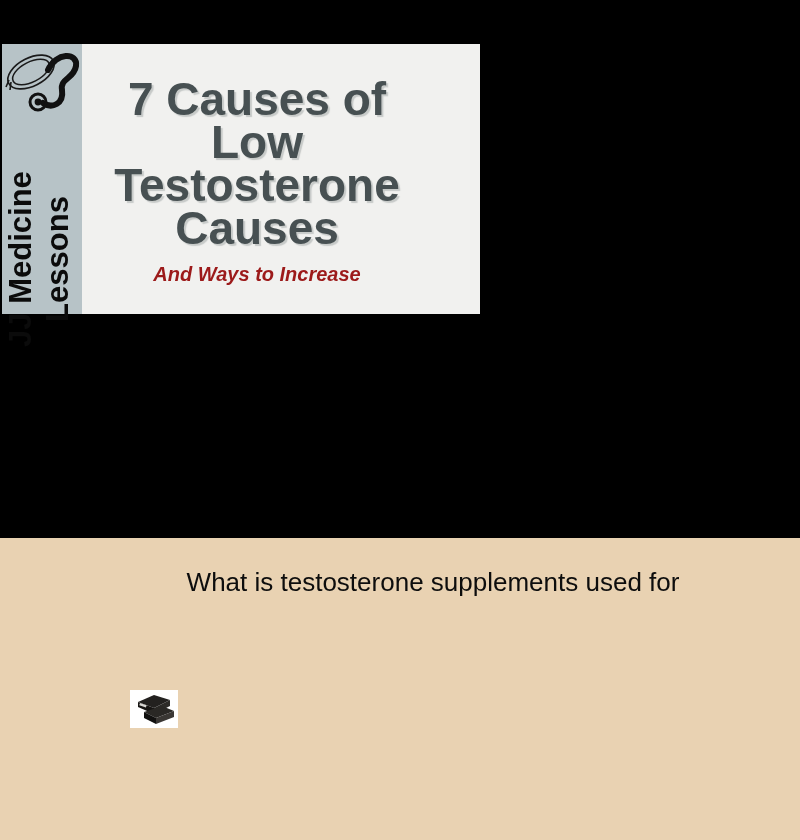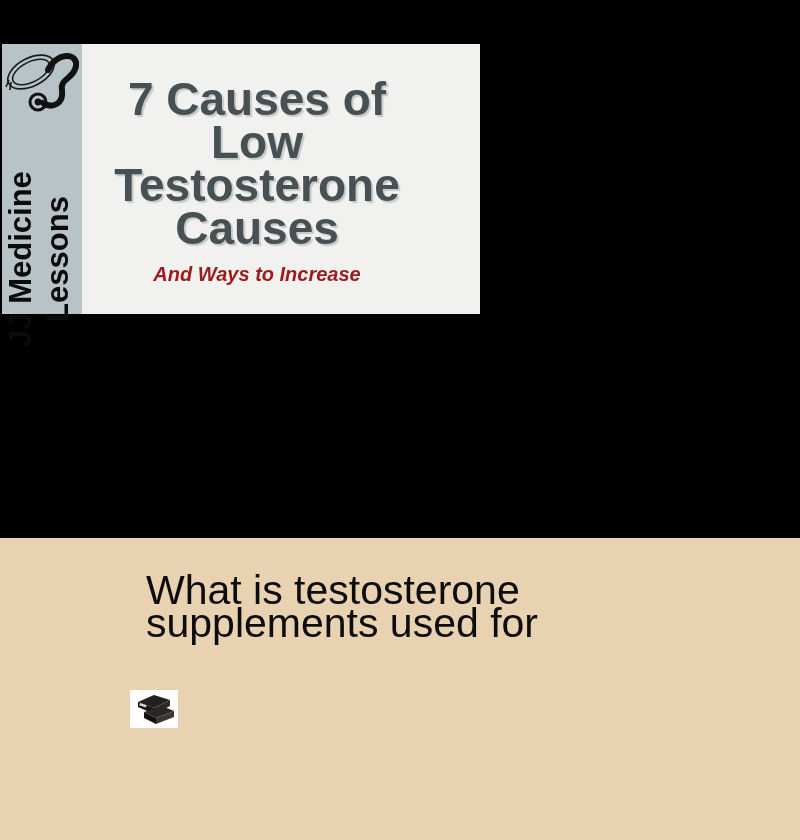--- a/index.html
+++ b/index.html
@@ -87,25 +87,26 @@
     top: 538px;
     width: 800px;
     height: 302px;
     background: #e9d2b2;
   }
   .result-heading {
     position: absolute;
     left: 130px;
     top: 20px;
     width: 590px;
-    font-size: 41px;
+    font-size: 26px;
     line-height: 33px;
     font-weight: normal;
     color: #0d0d0d;
-    margin: 16px;
+    margin: 8px;
+    text-align: center;
   }
   .result-url {
     position: absolute;
     left: 130px;
     top: 119px;
     font-size: 11.5px;
     color: #111111;
     white-space: nowrap;
   }
   .result-image {

